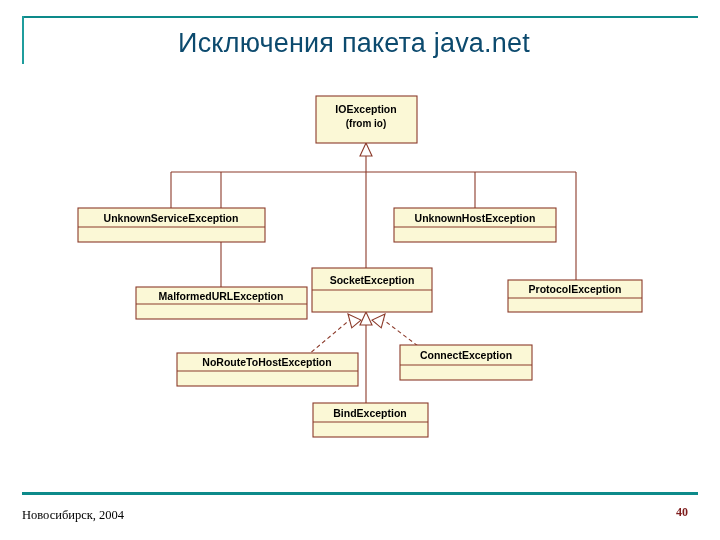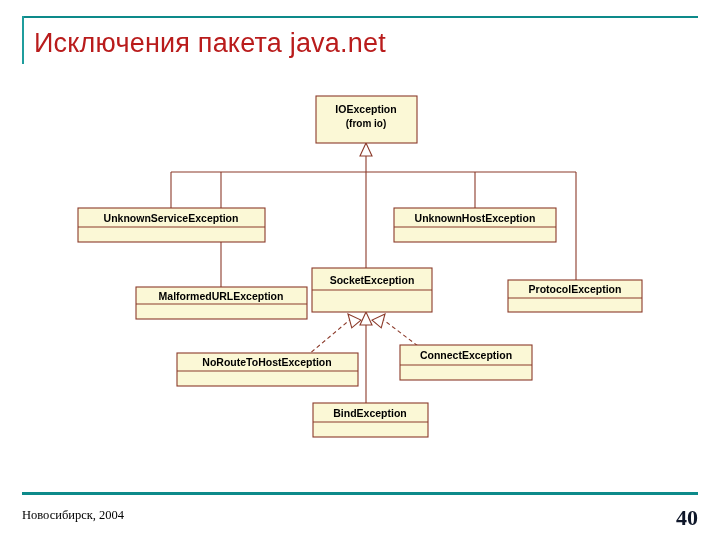--- a/index.html
+++ b/index.html
@@ -18,24 +18,25 @@
     background:#0d8a8a;
   }
   #title-rule-left{
     position:absolute;left:22px;top:16px;width:2px;height:48px;
     background:#1f9d9d;
   }
   #page-title{
     position:absolute;left:34px;top:22px;width:640px;height:42px;
     font-family:"Liberation Sans", sans-serif;
     font-size:27px;
-    color:#b91c1c;
+    color:#0c4a6e;
     letter-spacing:0.2px;
     line-height:42px;
     white-space:nowrap;
+    text-align:center;
   }
 
   
   #diagram{
     position:absolute;left:0;top:80px;width:720px;height:380px;
   }
   #diagram svg{display:block;}
 
   .uml-label{
     font-family:"Liberation Sans", sans-serif;
@@ -60,23 +61,23 @@
     font-family:"Liberation Serif", serif;
     font-size:12.5px;
     color:#000000;
     white-space:nowrap;
   }
   #footer-left{left:22px;}
   #footer-center{left:205px;}
   #page-number{
     position:absolute;left:676px;top:505px;
     font-family:"Liberation Serif", serif;
-    font-size:22px;
+    font-size:12px;
     font-weight:bold;
-    color:#0f172a;
+    color:#7f1d1d;
   }
 </style>
 </head>
 <body>
 
 <div id="slide">
 
   <div id="title-rule-top"></div>
   <div id="title-rule-left"></div>
   <div id="page-title">Исключения пакета java.net</div>

